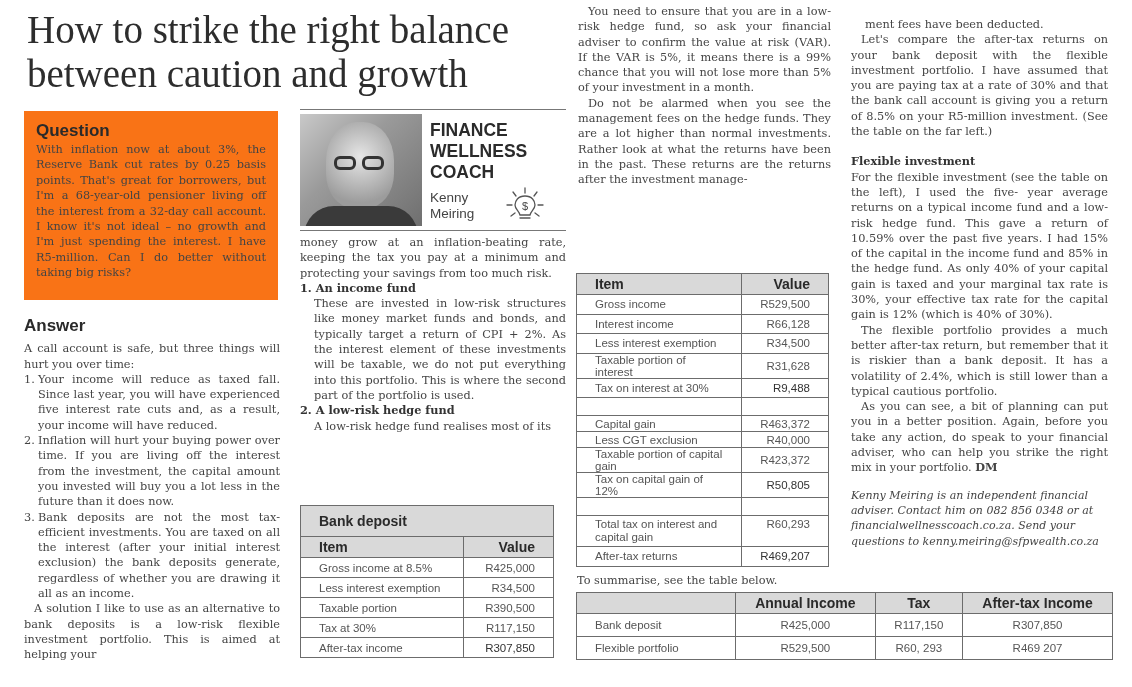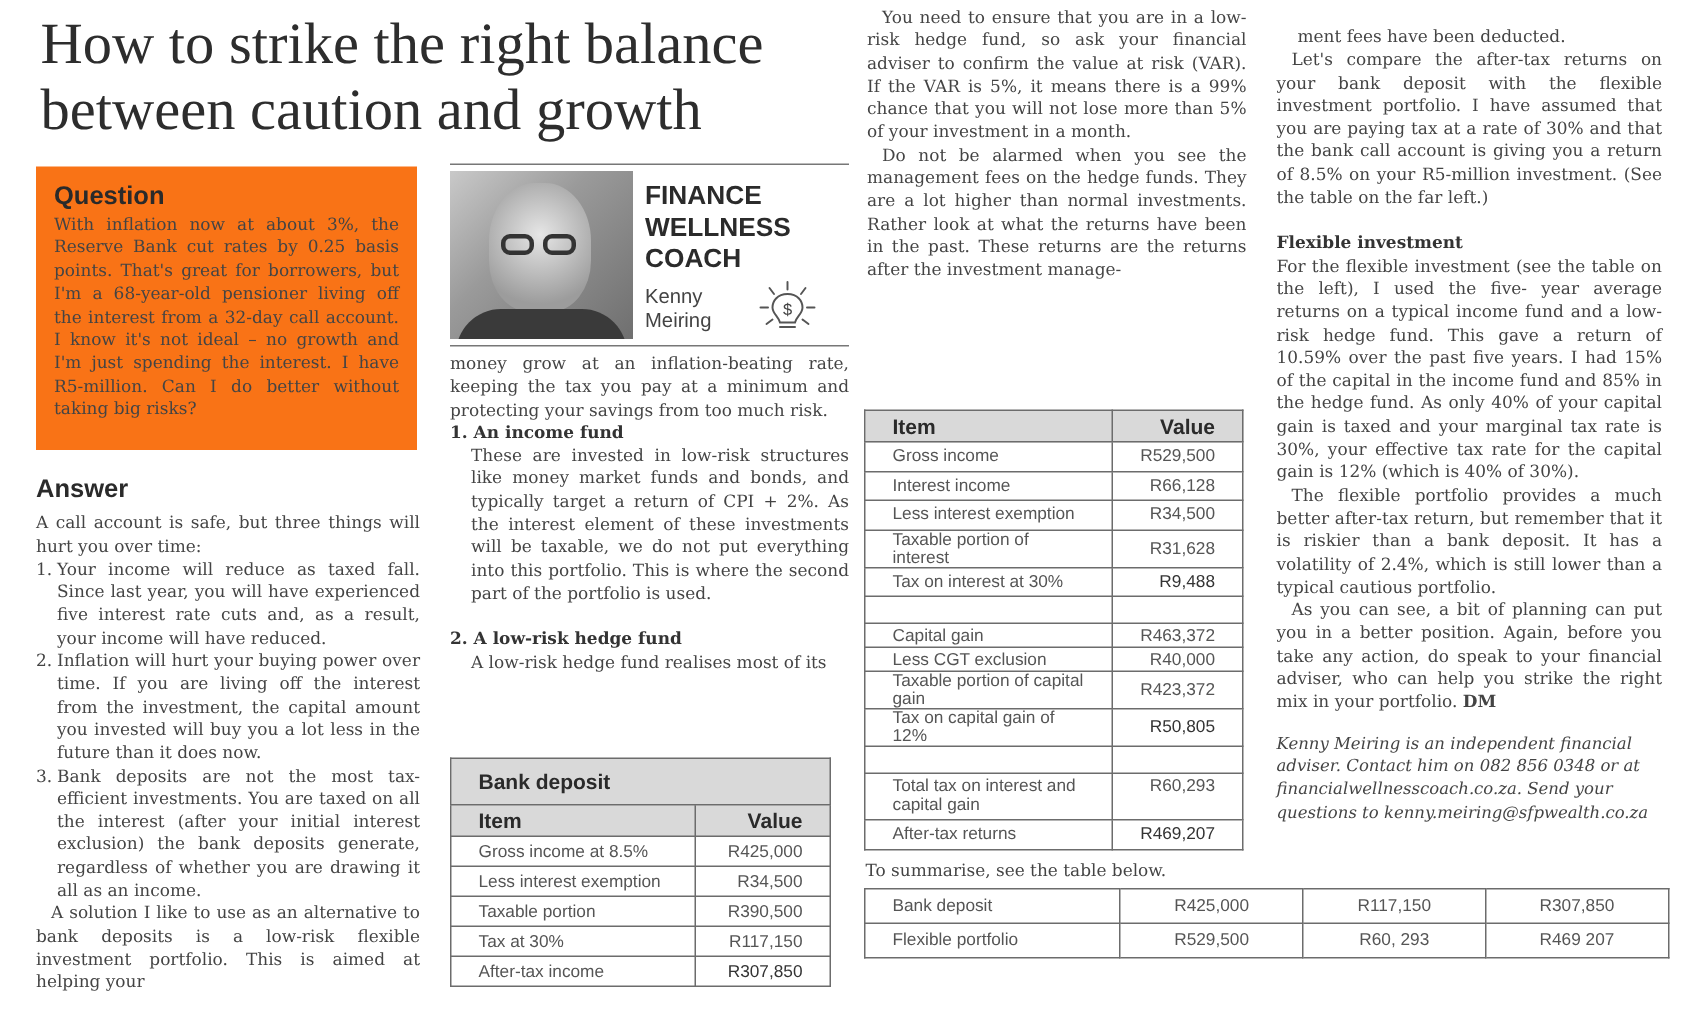--- a/index.html
+++ b/index.html
@@ -110,21 +110,21 @@
       <line x1="15" y1="31" x2="25" y2="31"></line>
     </g>
     <text x="20" y="23" font-size="11" text-anchor="middle" fill="#444" font-family="Liberation Sans, sans-serif">$</text>
   </svg>
 </div>
 
 <div id="mid-col" class="abs col-text">
   <p class="just">money grow at an inflation-beating rate, keeping the tax you pay at a minimum and protecting your savings from too much risk.</p>
   <p class="subhead">1. An income fund</p>
   <p class="just" style="padding-left:14px">These are invested in low-risk structures like money market funds and bonds, and typically target a return of CPI + 2%. As the interest element of these investments will be taxable, we do not put everything into this portfolio. This is where the second part of the portfolio is used.</p>
-  <p class="subhead" style="margin-top:15px">2. A low-risk hedge fund</p>
+  <p class="subhead" style="">2. A low-risk hedge fund</p>
   <p style="padding-left:14px">A low-risk hedge fund realises most of its</p>
 </div>
 
 <table id="bank-table" class="abs tbl">
   <tbody>
       <tr>
         <th colspan="2" class="cap">Bank deposit</th>
       </tr>
   <tr>
     <th>Item</th>
@@ -225,20 +225,26 @@
   <p class="flexhead" style="margin-top:15px">Flexible investment</p>
   <p class="just">For the flexible investment (see the table on the left), I used the five- year average returns on a typical income fund and a low-risk hedge fund. This gave a return of 10.59% over the past five years. I had 15% of the capital in the income fund and 85% in the hedge fund. As only 40% of your capital gain is taxed and your marginal tax rate is 30%, your effective tax rate for the capital gain is 12% (which is 40% of 30%).</p>
   <p class="just indent">The flexible portfolio provides a much better after-tax return, but remember that it is riskier than a bank deposit. It has a volatility of 2.4%, which is still lower than a typical cautious portfolio.</p>
   <p class="just indent"><span>As you can see, a bit of planning can put you in a better position. Again, before you take any action, do speak to your financial adviser, who can help you strike the right mix in your portfolio.</span> <b>DM</b></p>
   <p class="bio">Kenny Meiring is an independent financial adviser. Contact him on 082 856 0348 or at financialwellnesscoach.co.za. Send your questions to kenny.meiring@sfpwealth.co.za</p>
 </div>
 
 <p id="summary-lead" class="abs">To summarise, see the table below.</p>
 <table id="summary-table" class="abs tbl">
   <tbody>
+      <tr>
+    <th style="width:122px"></th>
+    <th>Annual Income</th>
+    <th>Tax</th>
+    <th>After-tax Income</th>
+  </tr>
   <tr>
     <td>Bank deposit</td>
     <td class="c">R425,000</td>
     <td class="c">R117,150</td>
     <td class="c">R307,850</td>
   </tr>
   <tr>
     <td>Flexible portfolio</td>
     <td class="c">R529,500</td>
     <td class="c">R60, 293</td>

